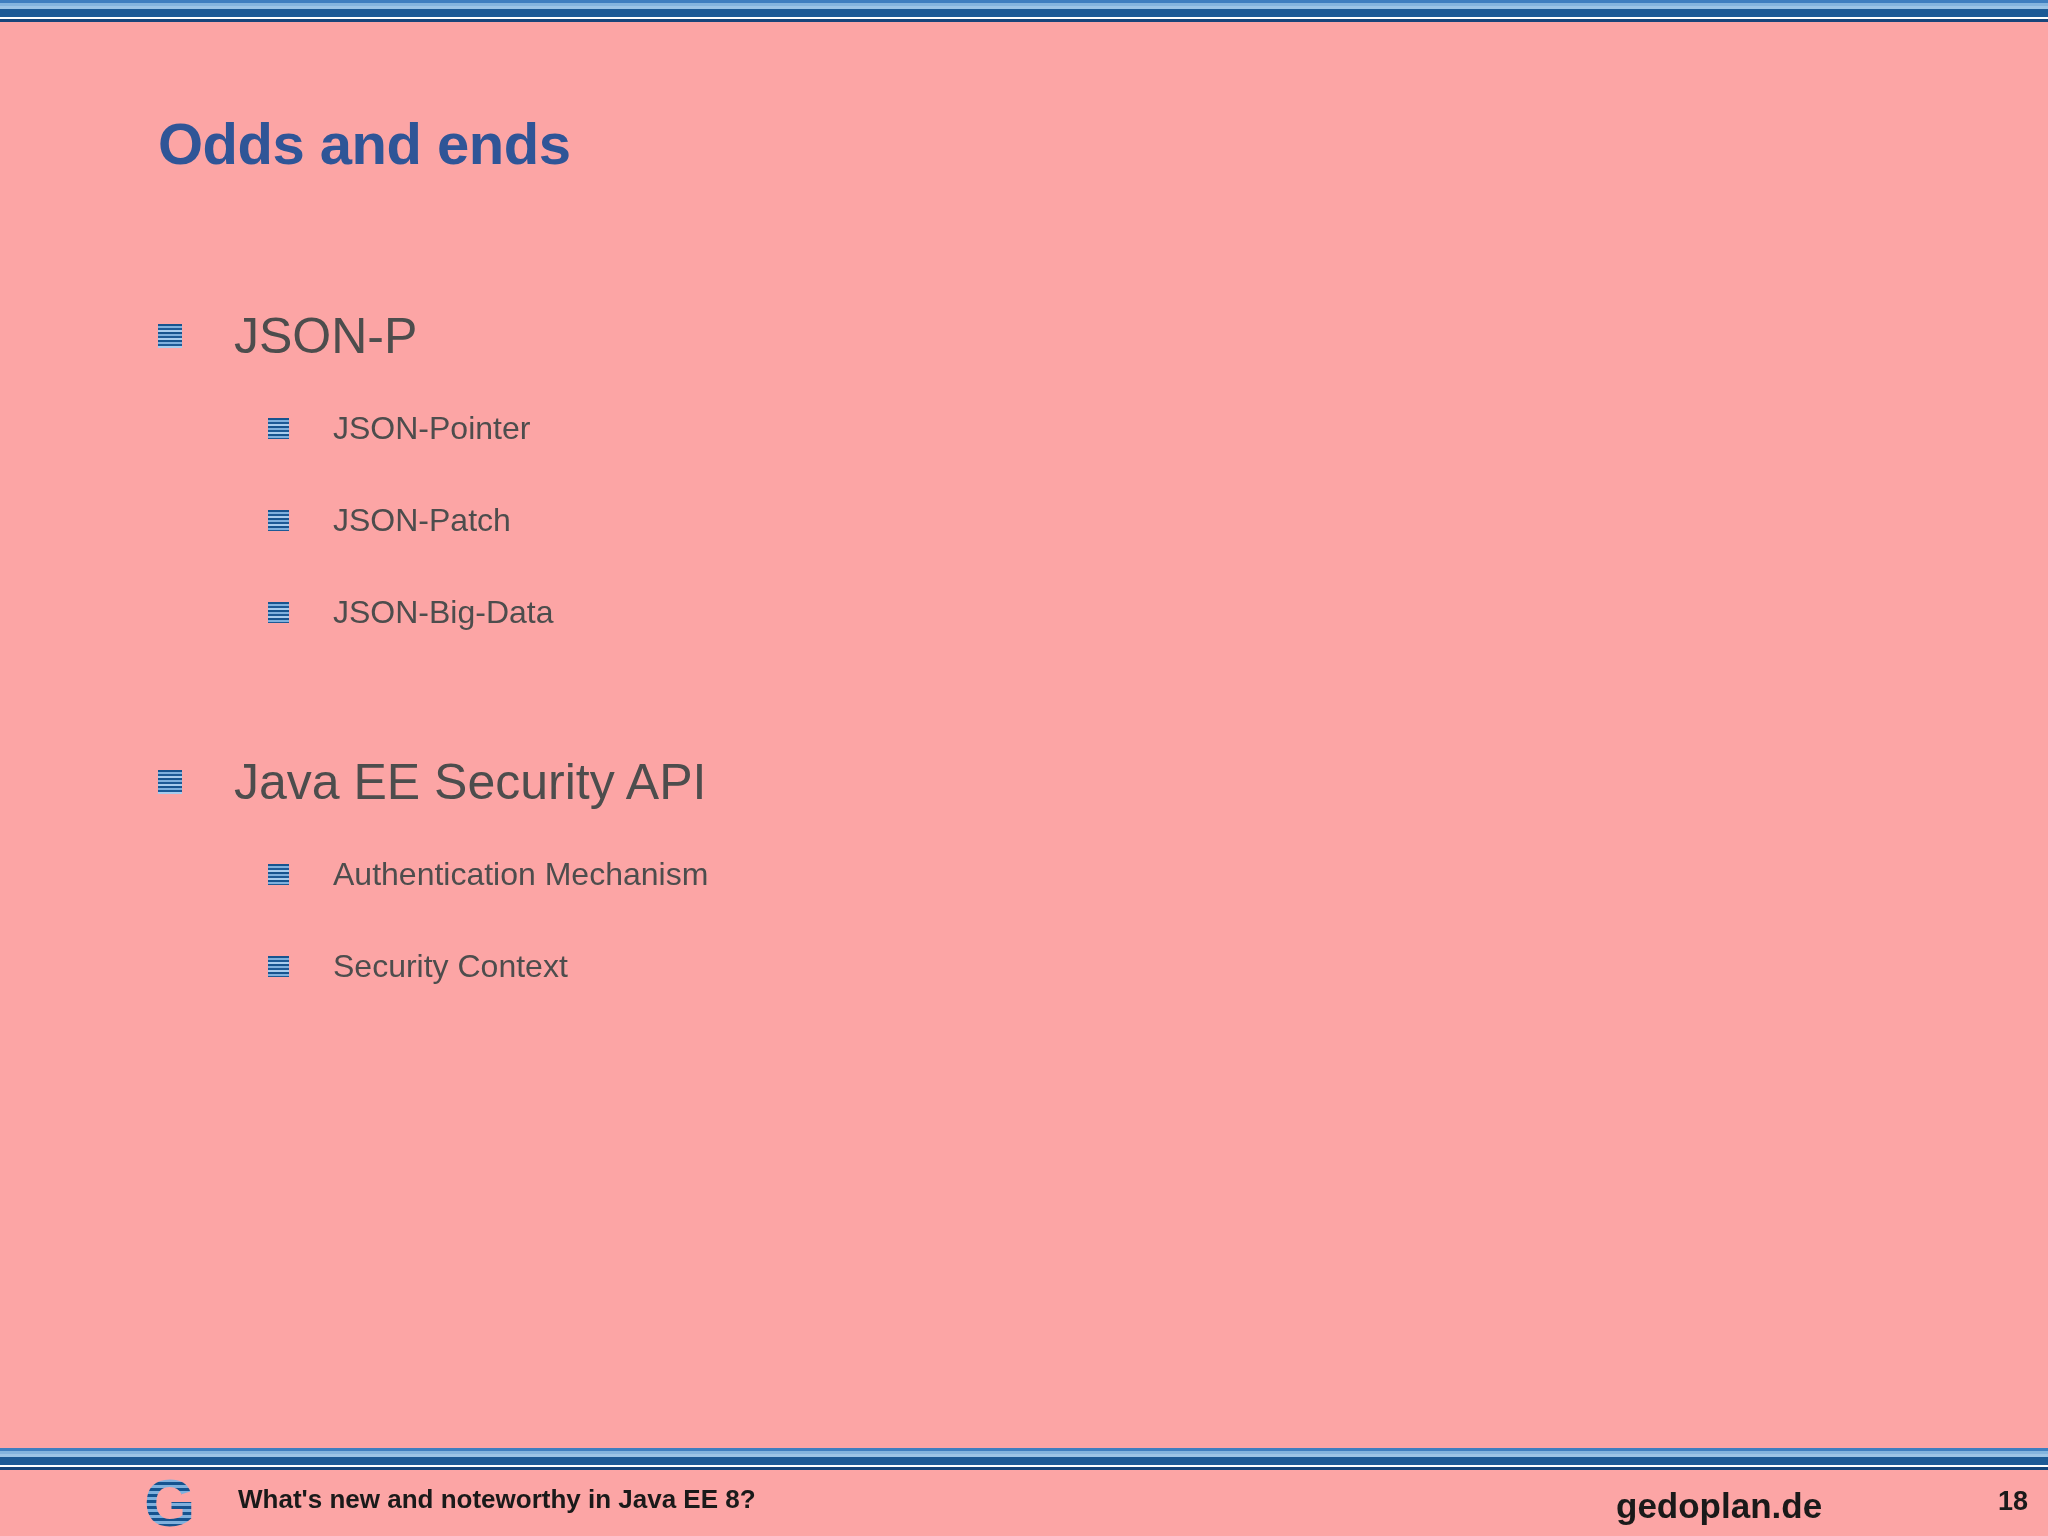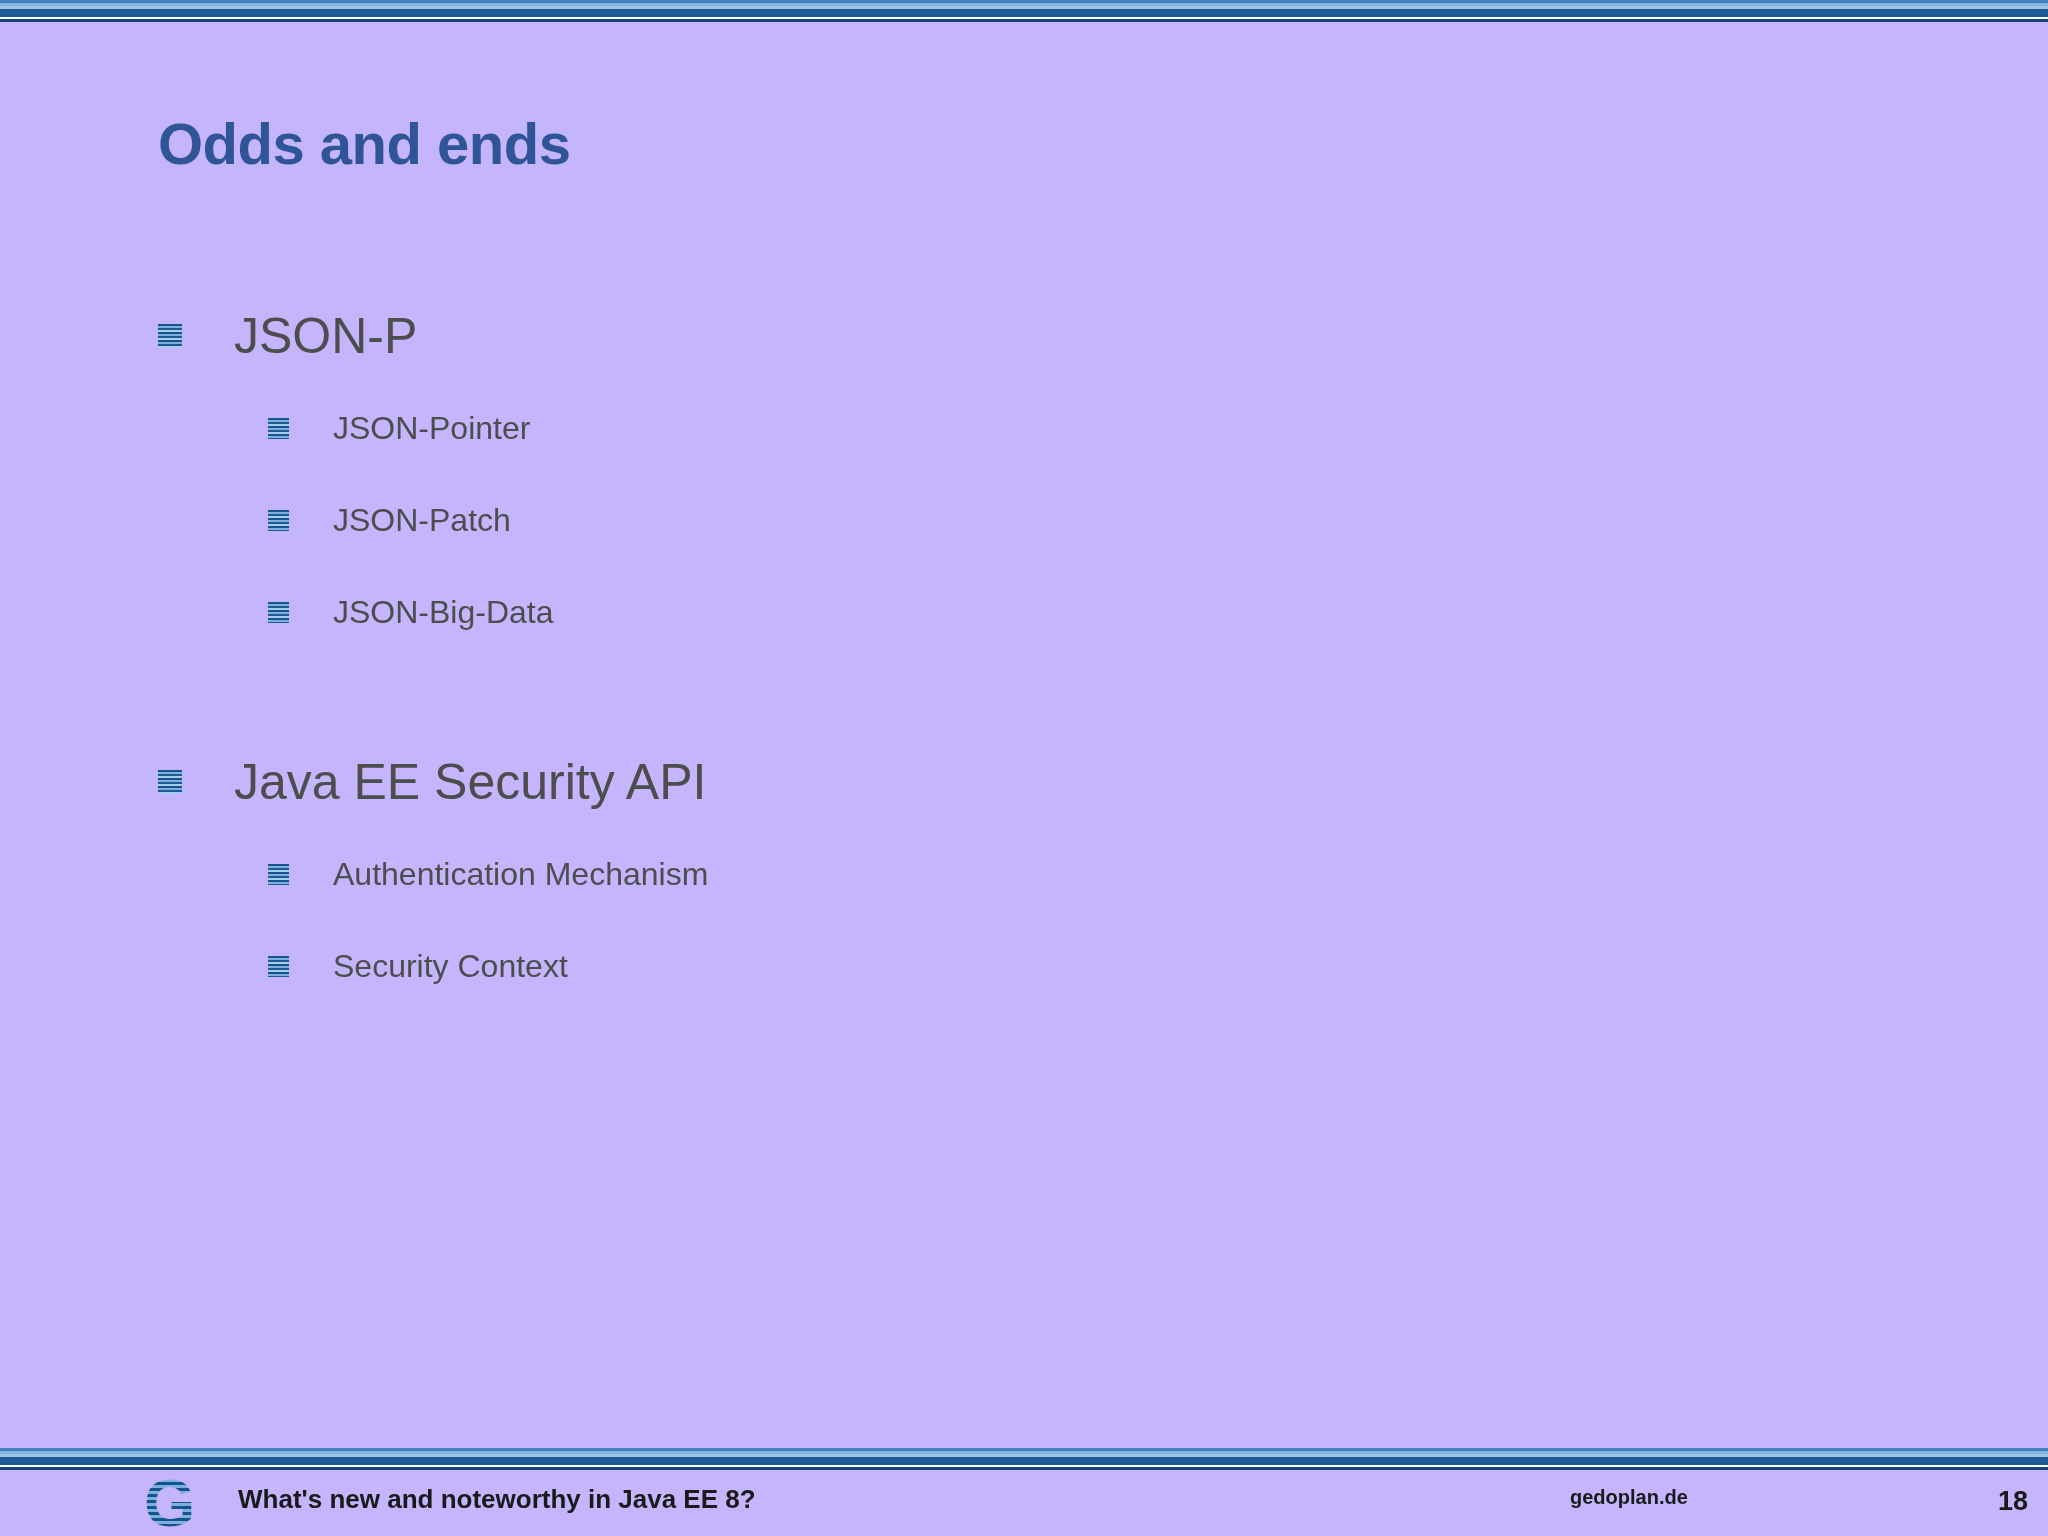--- a/index.html
+++ b/index.html
@@ -5,21 +5,21 @@
   html, body {
     margin: 0;
     padding: 0;
     background: #ffffff;
   }
 
   #slide {
     position: relative;
     width: 2048px;
     height: 1536px;
-    background: #c4b5fd;
+    background: #fca5a5;
     font-family: "Liberation Sans", "DejaVu Sans", sans-serif;
     overflow: hidden;
   }
 
   
   .rule {
     position: absolute;
     left: 0;
     width: 100%;
     height: 22px;
@@ -139,23 +139,23 @@
     top: 14px;
     font-size: 26px;
     font-weight: bold;
     color: #1a1a1a;
     white-space: nowrap;
     font-stretch: condensed;
   }
 
   #footer-site {
     position: absolute;
-    left: 1570px;
+    left: 1616px;
     top: 16px;
-    font-size: 20px;
+    font-size: 35px;
     font-weight: bold;
     color: #1a1a1a;
     white-space: nowrap;
     font-stretch: condensed;
   }
 
   #footer-page {
     position: absolute;
     left: 1998px;
     top: 16px;

